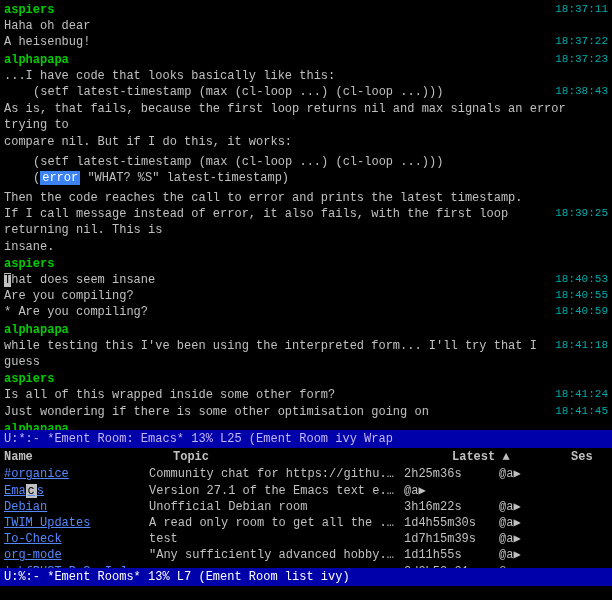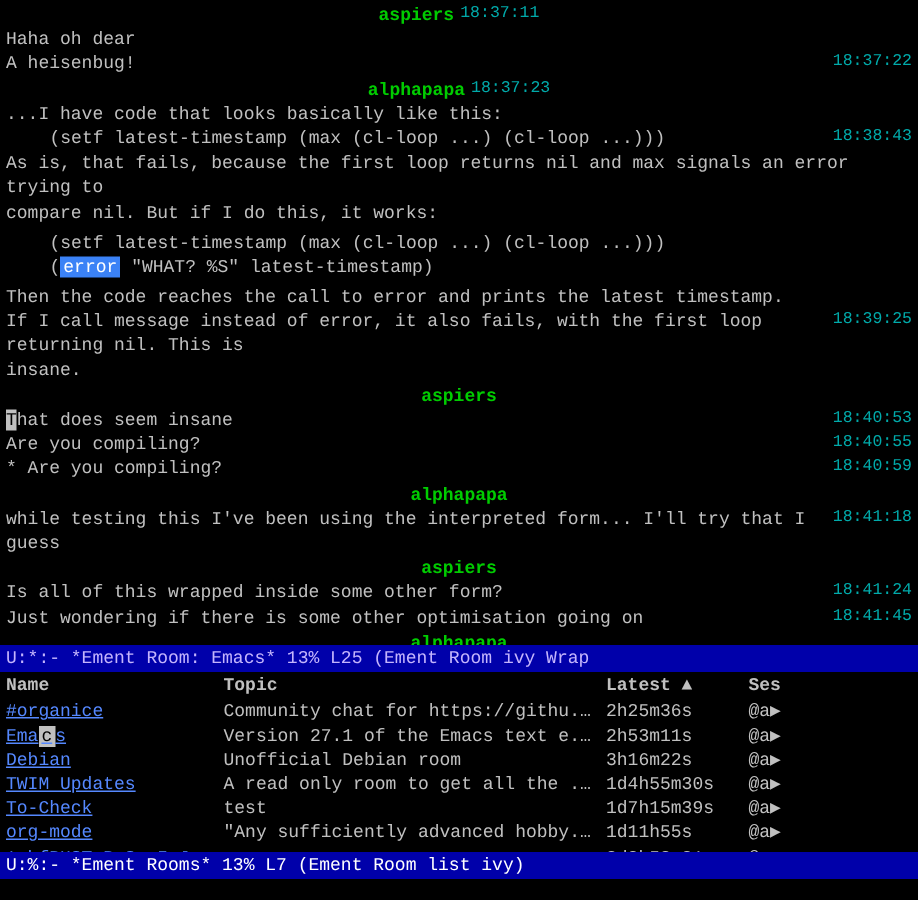--- a/index.html
+++ b/index.html
@@ -26,21 +26,21 @@
       color: #00cc00;
       font-weight: bold;
     }
     .username-alphapapa {
       color: #00cc00;
       font-weight: bold;
     }
 
     .chat-line {
       display: flex;
-      justify-content: center;
+      justify-content: space-between;
       align-items: flex-start;
     }
 
     .chat-text {
       flex: 1;
       color: #c0c0c0;
     }
 
     .timestamp {
       color: #00aaaa;
@@ -92,20 +92,21 @@
       overflow: hidden;
     }
 
     .table-header {
       display: grid;
       grid-template-columns: 145px 255px 95px 70px 45px;
       background: #000;
       color: #c0c0c0;
       padding: 0 2px;
       border-bottom: 0px;
+      gap: 24px;
     }
 
     .table-header span {
       padding: 1px 2px;
       font-weight: bold;
     }
 
     .table-row {
       display: grid;
       grid-template-columns: 145px 255px 95px 70px 45px;
@@ -257,21 +258,20 @@
 
   <div class="table-row">
     <span class="link-blue">#organice</span>
     <span>Community chat for https://githu...</span>
     <span>2h25m36s</span>
     <span>@a▶</span>
   </div>
   <div class="table-row">
     <span class="link-blue">Ema<span style="background:#c0c0c0;color:#000">c</span>s</span>
     <span>Version 27.1 of the Emacs text e...</span>
-    <span>2h53m11s</span>
     <span>@a▶</span>
   </div>
   <div class="table-row">
     <span class="link-blue">Debian</span>
     <span>Unofficial Debian room</span>
     <span>3h16m22s</span>
     <span>@a▶</span>
   </div>
   <div class="table-row">
     <span class="link-blue">TWIM Updates</span>

